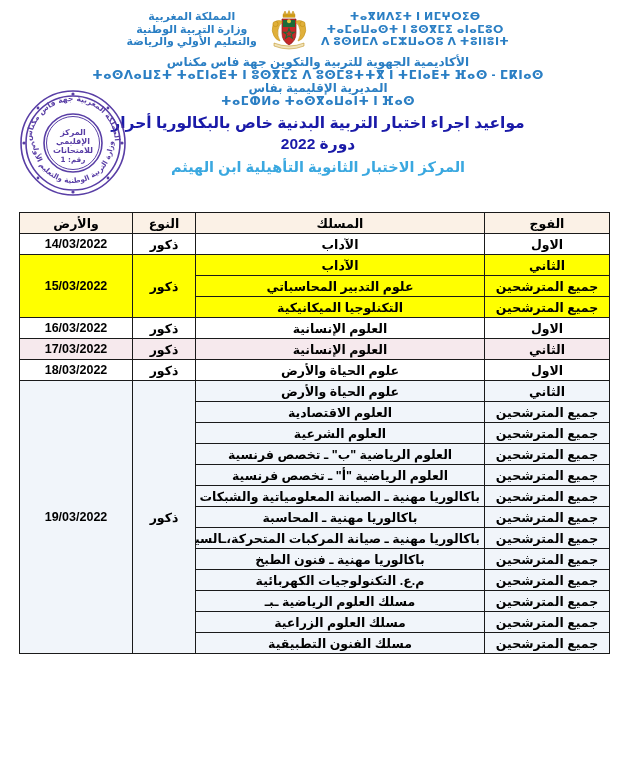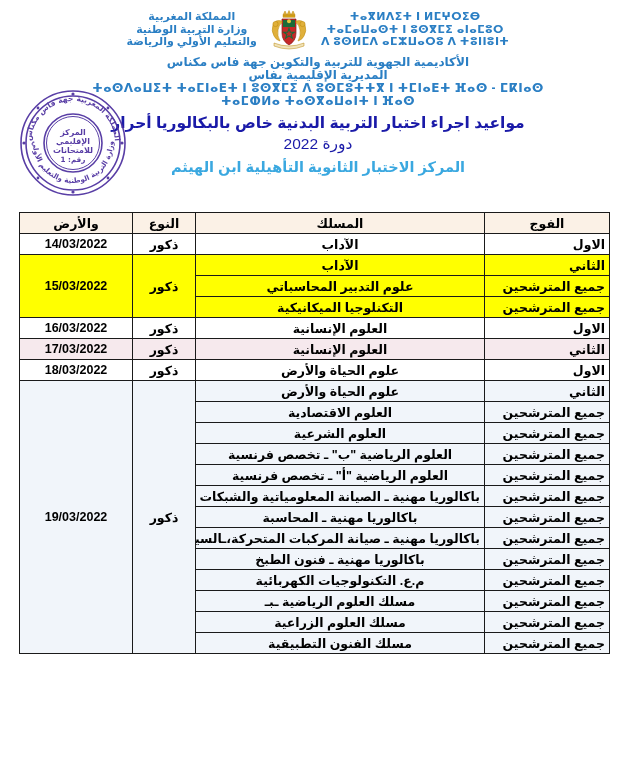--- a/index.html
+++ b/index.html
@@ -79,21 +79,21 @@
   }
   .title-main {
     color: #1a1aa8;
     font-weight: bold;
     font-size: 15.5px;
     line-height: 21px;
     direction: rtl;
   }
   .title-sub {
     color: #1a1aa8;
-    font-weight: normal;
+    font-weight: bold;
     font-size: 15.5px;
     line-height: 21px;
     direction: rtl;
   }
   .title-center {
     color: #3aa8e0;
     font-weight: bold;
     font-size: 14.5px;
     line-height: 22px;
     direction: rtl;
@@ -123,21 +123,21 @@
     box-sizing: border-box;
     overflow: hidden;
     white-space: nowrap;
   }
   th.h {
     background: #fbf1e6;
     text-align: center;
     height: 22px;
     font-size: 12.5px;
   }
-  .c-fawj { width: 125px; }
+  .c-fawj { width: 125px; text-align: center; }
   .c-maslak { width: 289px; text-align: center; padding-right: 6px; }
   .c-naw { width: 63px; text-align: center; }
   .c-date { width: 113px; text-align: center; font-size: 13px; }
 
   td.small { font-size: 9.5px; }
   td.vmid { vertical-align: middle; }
 
   
   .bg-white { background: #ffffff; }
   .bg-yellow { background: #ffff00; }
@@ -183,22 +183,22 @@
 
     <div class="header-col ar">
       <div>المملكة المغربية</div>
       <div>وزارة التربية الوطنية</div>
       <div>والتعليم الأولي والرياضة</div>
     </div>
 
   </div>
 
   <div class="header-wide">الأكاديمية الجهوية للتربية والتكوين جهة فاس مكناس</div>
+  <div class="header-wide tif">ⵜⴰⵙⴷⴰⵡⵉⵜ ⵜⴰⵎⵏⴰⴹⵜ ⵏ ⵓⵙⴳⵎⵉ ⴷ ⵓⵙⵎⵓⵜⵜⴳ ⵏ ⵜⵎⵏⴰⴹⵜ ⴼⴰⵙ - ⵎⴽⵏⴰⵙ</div>
   <div class="header-wide">المديرية الإقليمية بفاس</div>
-  <div class="header-wide tif">ⵜⴰⵙⴷⴰⵡⵉⵜ ⵜⴰⵎⵏⴰⴹⵜ ⵏ ⵓⵙⴳⵎⵉ ⴷ ⵓⵙⵎⵓⵜⵜⴳ ⵏ ⵜⵎⵏⴰⴹⵜ ⴼⴰⵙ - ⵎⴽⵏⴰⵙ</div>
   <div class="header-wide tif">ⵜⴰⵎⵀⵍⴰ ⵜⴰⵙⴳⴰⵡⴰⵏⵜ ⵏ ⴼⴰⵙ</div>
 
 </div>
 
 <div class="stamp">
   <svg viewBox="0 0 110 110" width="110" height="110">
     <g fill="none" stroke="#4b2e9e" stroke-width="1.6">
       <circle cx="55" cy="55" r="52"></circle>
       <circle cx="55" cy="55" r="47"></circle>
       <circle cx="55" cy="55" r="29"></circle>

